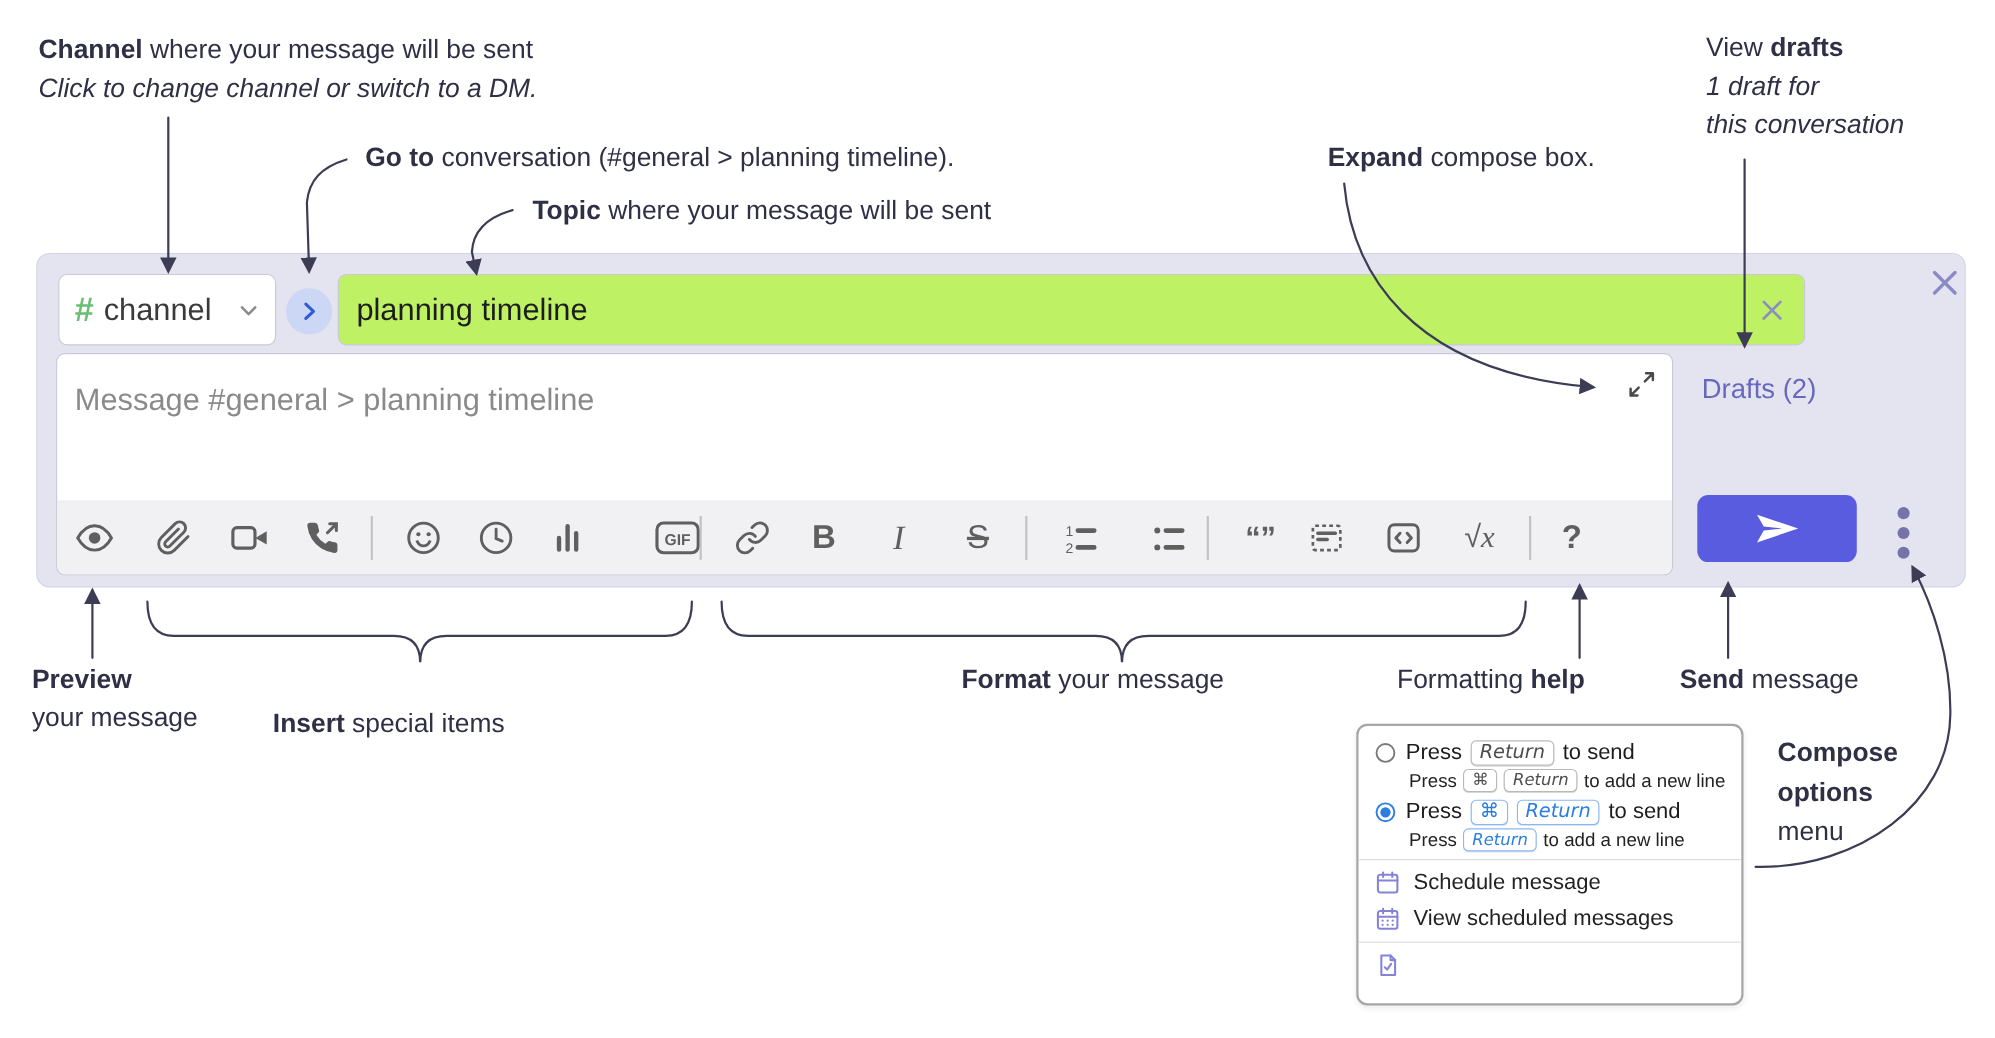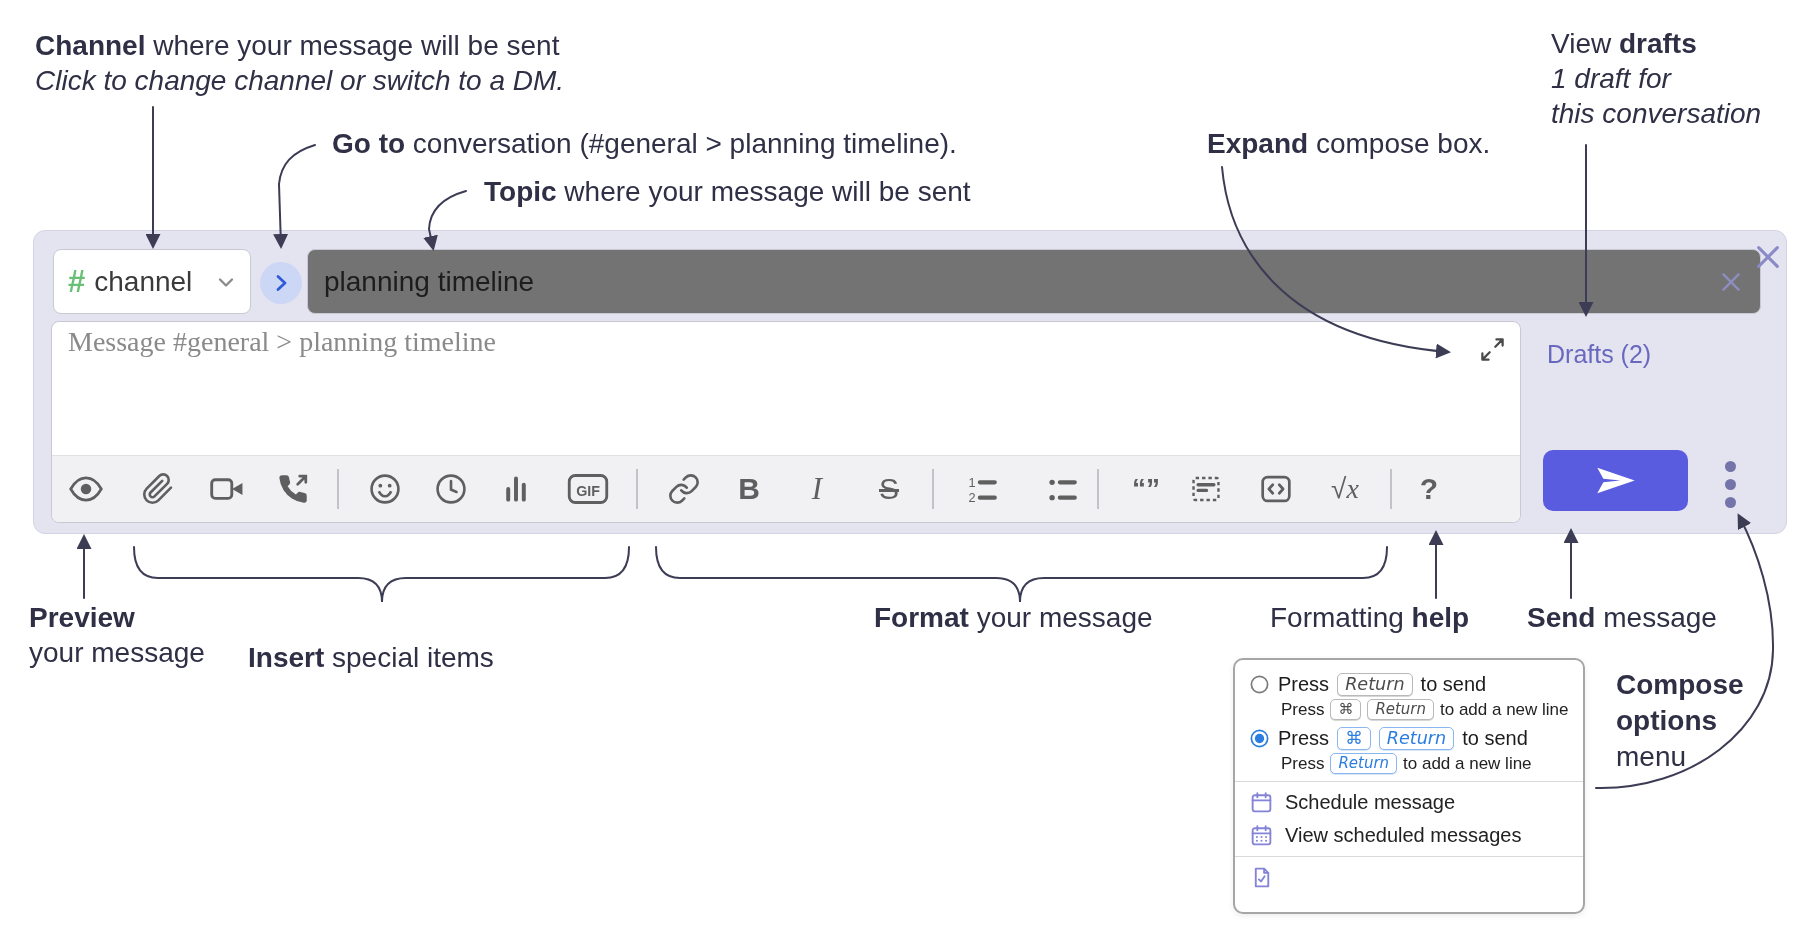--- a/index.html
+++ b/index.html
@@ -1,43 +1,43 @@
 <!DOCTYPE html>
 <html><head>
 <meta charset="utf-8">
 <style>
   html,body{margin:0;padding:0;background:#ffffff;}
   .canvas{position:relative;width:1814px;height:944px;overflow:hidden;
           font-family:"Liberation Sans",sans-serif;color:#2f2f45;}
   svg{display:block;}
   
-  .ann{position:absolute;font-size:28px;line-height:35px;color:#2f2f45;white-space:nowrap;}
+  .ann{position:absolute;font-size:24px;line-height:35px;color:#2f2f45;white-space:nowrap;}
   .ann b{font-weight:700;}
   .ann .it{font-style:italic;}
   
   #panel{position:absolute;left:33px;top:230px;width:1754px;height:304px;
          background:#e4e4f1;border:1px solid #d3d3e3;border-radius:12px;box-sizing:border-box;}
   .channel-btn{position:absolute;left:19px;top:18px;width:198px;height:65px;background:#fff;
          border:1px solid #c9c9d4;border-radius:8px;display:flex;align-items:center;
          padding:0 12px 0 14px;box-sizing:border-box;cursor:pointer;}
   .channel-hash{color:#6abf77;font-weight:700;font-size:31px;margin-right:9px;}
   .channel-name{font-size:28px;color:#3a3a3a;}
   .channel-chev{margin-left:auto;}
   .goto-btn{position:absolute;left:226px;top:31px;width:42px;height:42px;border-radius:50%;
          background:#ccd6f5;display:flex;align-items:center;justify-content:center;cursor:pointer;border:none;}
-  .topic-wrap{position:absolute;left:273px;top:18px;width:1454px;height:65px;background:#737373;
+  .topic-wrap{position:absolute;left:273px;top:18px;width:1334px;height:65px;background:#bef264;
          border:1px solid #c9c9d4;border-radius:8px;box-sizing:border-box;display:flex;align-items:center;}
   .topic-input{flex:1;border:none;outline:none;font-family:"Liberation Sans",sans-serif;
          font-size:28px;color:#1d1d1d;padding:0 0 0 16px;background:transparent;}
   .clear-x{background:none;border:none;padding:0 16px 0 0;cursor:pointer;display:flex;align-items:center;}
   .message-box{position:absolute;left:17px;top:90px;width:1470px;height:202px;background:#fff;
          border:1px solid #c9c9d4;border-radius:8px;box-sizing:border-box;}
   .message-input{position:absolute;left:0;top:0;width:100%;height:132px;border:none;outline:none;resize:none;
-         font-family:Liberation Serif, serif;font-size:28px;color:#a21caf;
-         padding:4px 56px 0 16px;box-sizing:border-box;background:transparent;}
+         font-family:Liberation Sans, sans-serif;font-size:28px;color:#a21caf;
+         padding:26px 56px 0 16px;box-sizing:border-box;background:transparent;}
   .message-input::placeholder{color:#8a8a8a;opacity:1;}
   .expand-btn{position:absolute;right:12px;top:12px;background:none;border:none;padding:2px;cursor:pointer;}
   .toolbar{position:absolute;left:0;right:0;bottom:0;height:66px;background:#f1f1f4;
          border-top:1px solid #e0e0e5;border-radius:0 0 8px 8px;}
   .tb{position:absolute;top:50%;transform:translate(-50%,-50%);background:none;border:none;padding:0;
          cursor:pointer;color:#5f5f5f;display:flex;align-items:center;justify-content:center;}
   .tb-div{position:absolute;top:13px;width:2px;height:40px;background:#c2c2c8;}
   .bi-b{font-weight:800;font-size:30px;color:#5f5f5f;}
   .bi-i{font-style:italic;font-family:"Liberation Serif",serif;font-size:31px;color:#5f5f5f;}
   .bi-s{font-size:30px;color:#5f5f5f;text-decoration:line-through;text-decoration-thickness:2.5px;}
@@ -213,21 +213,21 @@
             <path d="M12 6.6 V12.4 L15.8 14"></path>
           </svg>
         </button>
         <button class="tb" style="left:464px">
           <svg width="34" height="34" viewBox="0 0 24 24" fill="none" stroke="#5f5f5f" stroke-width="2.8" stroke-linecap="round">
             <path d="M6.5 19.5 V12"></path>
               <path d="M12 19.5 V4.5"></path>
               <path d="M17.5 19.5 V9"></path>
           </svg>
         </button>
-        <button class="tb" style="left:536px">
+        <button class="tb" style="left:564px">
           <svg width="42" height="34" viewBox="0 0 28 22">
             <rect x="1.5" y="2" width="25" height="18" rx="4" fill="none" stroke="#5f5f5f" stroke-width="1.9"></rect>
             <text x="14" y="15.4" text-anchor="middle" font-size="9.5" font-weight="bold" fill="#5f5f5f" font-family="Liberation Sans, sans-serif">GIF</text>
           </svg>
         </button>
         <div class="tb-div" style="left:584px"></div>
         <button class="tb" style="left:632px">
           <svg width="33" height="33" viewBox="0 0 24 24" fill="none" stroke="#5f5f5f" stroke-width="1.9" stroke-linecap="round" stroke-linejoin="round">
             <path d="M10 13a5 5 0 0 0 7.54.54l3-3a5 5 0 0 0-7.07-7.07l-1.72 1.71"></path>
             <path d="M14 11a5 5 0 0 0-7.54-.54l-3 3a5 5 0 0 0 7.07 7.07l1.71-1.71"></path>

